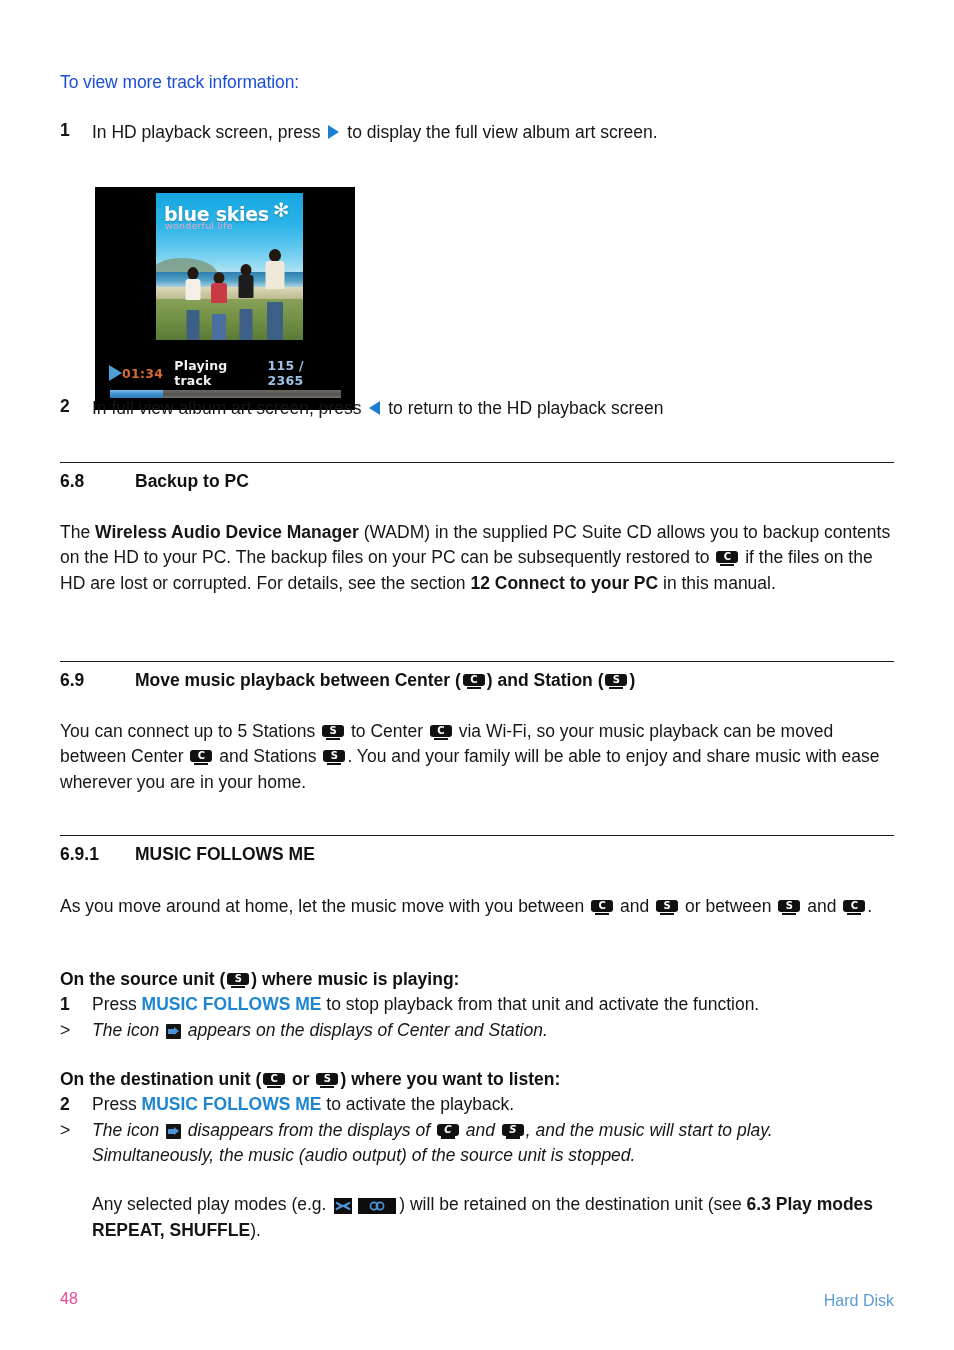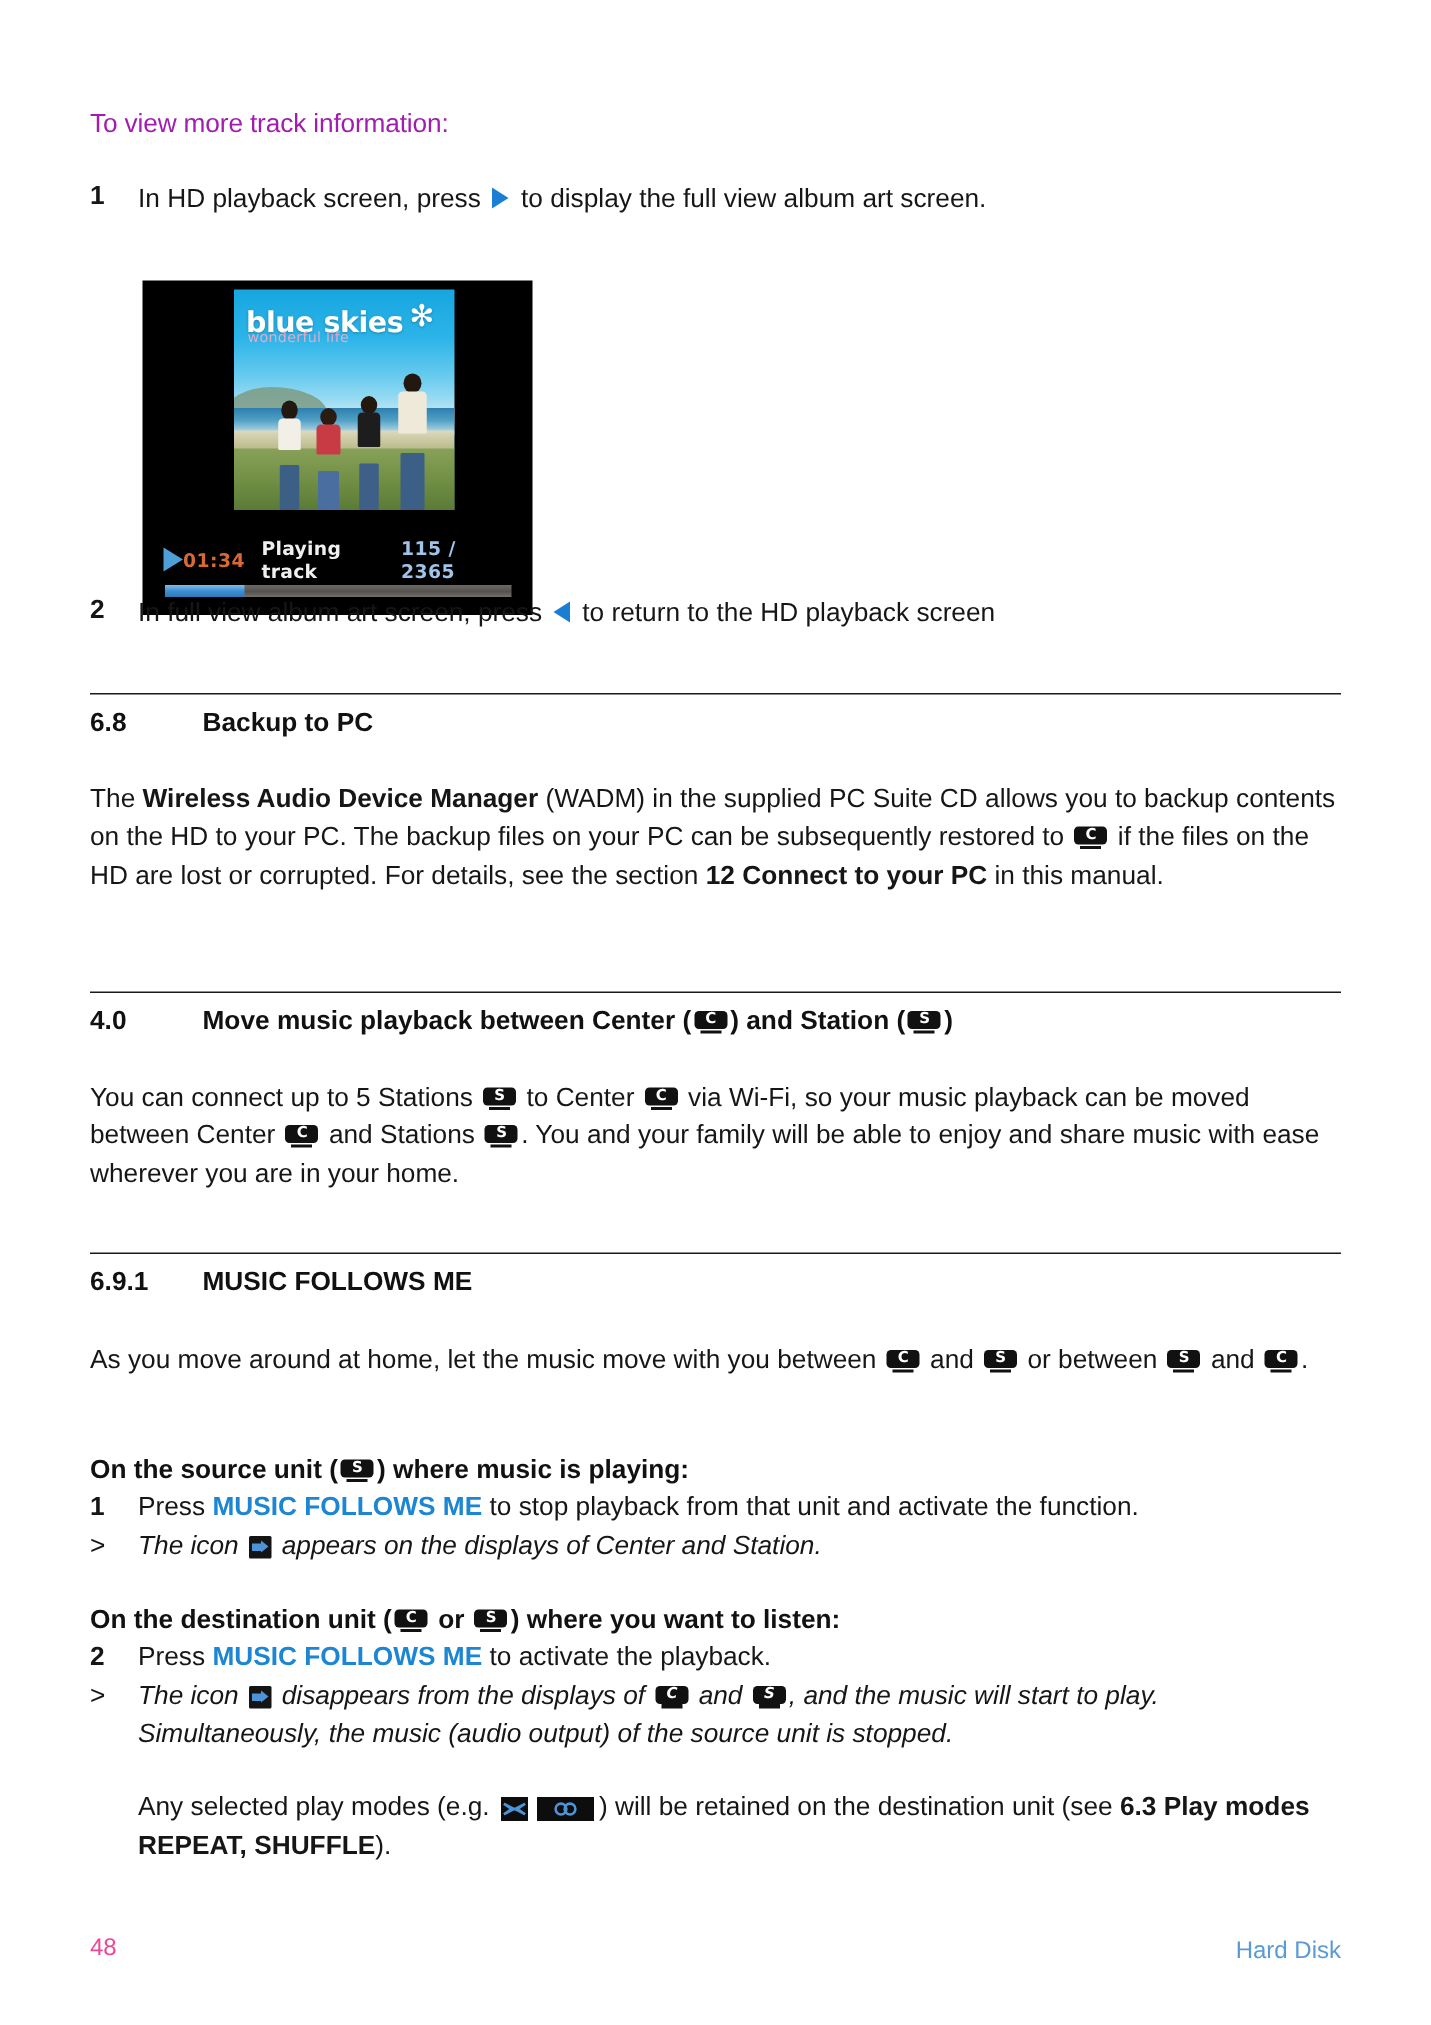--- a/index.html
+++ b/index.html
@@ -19,21 +19,21 @@
     position: absolute;
     left: 0; top: 0;
     width: 954px;
     height: 1350px;
   }
 
   
   .body-text {
     font-size: 17.5px;
     line-height: 25.5px;
-    color: #a21caf;
+    color: #1d4ed8;
     letter-spacing: -0.1px;
   }
   .bold { font-weight: bold; }
   .italic { font-style: italic; }
 
   
   #intro-line {
     position: absolute;
     left: 60px; top: 70px;
     width: 800px;
@@ -461,21 +461,21 @@
     <span>Backup to PC</span>
   </div>
 
   <div class="para" id="para-6-8">
     <span>The </span><span class="bold">Wireless Audio Device Manager</span><span> (WADM) in the supplied PC Suite CD allows you to backup contents on the HD to your PC. The backup files on your PC can be subsequently restored to </span><span class="unit-badge"><span class="screen">C</span><span class="base"></span></span><span> if the files on the HD are lost or corrupted. For details, see the section </span><span class="bold">12 Connect to your PC</span><span> in this manual.</span>
   </div>
 
   <div class="rule" id="rule-2"></div>
 
   <div class="section-head" id="sec-6-9">
-    <span class="section-num">4.0</span>
+    <span class="section-num">6.9</span>
     <span><span>Move music playback between Center (</span><span class="unit-badge"><span class="screen">C</span><span class="base"></span></span><span>) and Station (</span><span class="unit-badge"><span class="screen">S</span><span class="base"></span></span><span>)</span></span>
   </div>
 
   <div class="para" id="para-6-9">
     <span>You can connect up to 5 Stations </span><span class="unit-badge"><span class="screen">S</span><span class="base"></span></span><span> to Center </span><span class="unit-badge"><span class="screen">C</span><span class="base"></span></span><span> via Wi-Fi, so your music playback can be moved between Center </span><span class="unit-badge"><span class="screen">C</span><span class="base"></span></span><span> and Stations </span><span class="unit-badge"><span class="screen">S</span><span class="base"></span></span><span>. You and your family will be able to enjoy and share music with ease wherever you are in your home.</span>
   </div>
 
   <div class="rule" id="rule-3"></div>
 
   <div class="section-head" id="sec-6-9-1">

